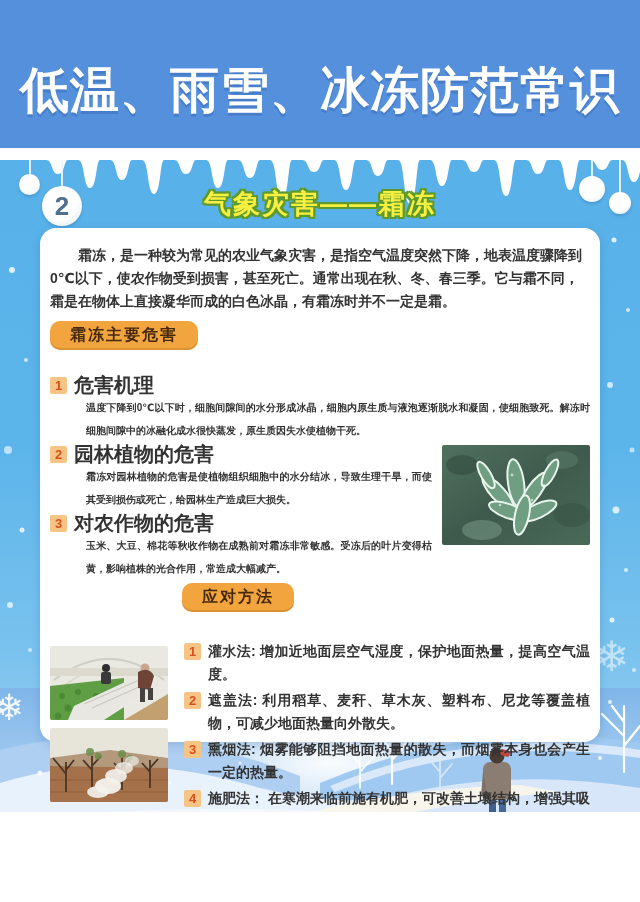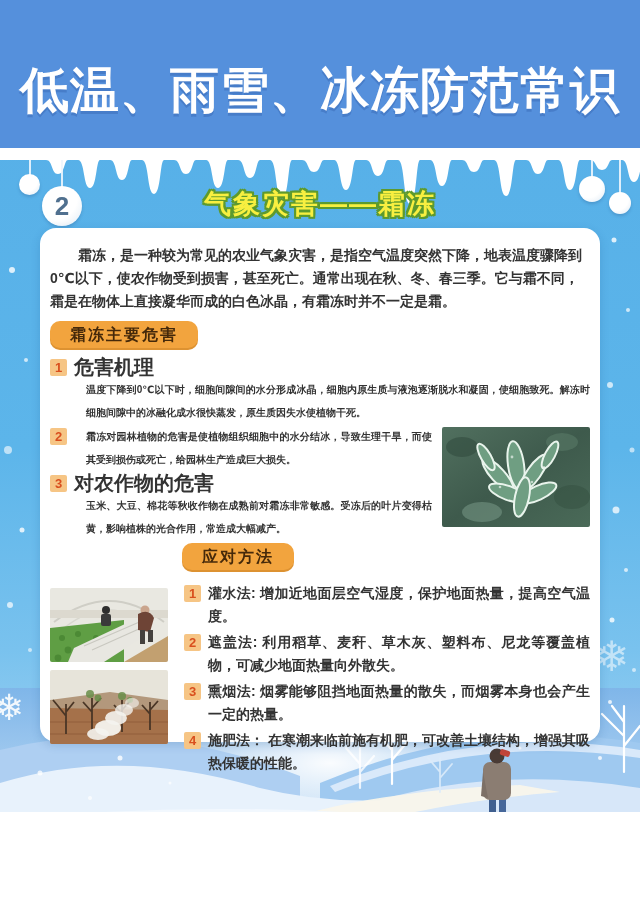--- a/index.html
+++ b/index.html
@@ -28,21 +28,21 @@
   }
   
   .card{
     position:absolute;top:228px;left:40px;width:560px;height:514px;background:#ffffff;
     border-radius:16px;box-shadow:0 3px 10px rgba(25,80,140,.20);
     padding:14px 10px;box-sizing:border-box;color:#333;z-index:3;
   }
   .intro{font-size:14px;font-weight:700;line-height:23px;text-indent:2em;margin:2px 0 6px 0;}
   .sec-badge{
     display:inline-block;background:#f2a43e;color:#45290a;font-size:16px;font-weight:800;
-    padding:4px 20px;border-radius:10px;letter-spacing:2px;margin:2px 0 6px 0;
+    padding:4px 20px;border-radius:10px;letter-spacing:2px;margin:2px 0 24px 0;
     box-shadow:inset 0 -2px 0 rgba(160,90,10,.25);
   }
   .sec-badge.centered{margin-left:132px;}
   .num-sq{
     position:absolute;left:0;top:3px;width:17px;height:17px;background:#f6c585;color:#d94f1e;
     font-size:13px;font-weight:800;text-align:center;line-height:17px;border-radius:2px;
   }
   .h-item{position:relative;padding-left:24px;}
   .h-title{font-size:20px;font-weight:700;line-height:22px;margin:0;}
   .h-body{font-size:10px;font-weight:700;line-height:23px;margin:0 0 1px 12px;text-align:justify;}
@@ -176,20 +176,21 @@
             <circle cx="70" cy="30" r="1.4"></circle>
               <circle cx="90" cy="55" r="1.2"></circle>
               <circle cx="58" cy="60" r="1.3"></circle>
               <circle cx="102" cy="40" r="1.1"></circle>
           </g>
         </svg>
       </div>
 
       <div class="h-item">
         <span class="num-sq">2</span>
+        <p class="h-title">园林植物的危害</p>
         <p class="h-body">霜冻对园林植物的危害是使植物组织细胞中的水分结冰，导致生理干旱，而使其受到损伤或死亡，给园林生产造成巨大损失。</p>
       </div>
 
       <div class="h-item">
         <span class="num-sq">3</span>
         <p class="h-title">对农作物的危害</p>
         <p class="h-body">玉米、大豆、棉花等秋收作物在成熟前对霜冻非常敏感。受冻后的叶片变得枯黄，影响植株的光合作用，常造成大幅减产。</p>
       </div>
     </div>
 

